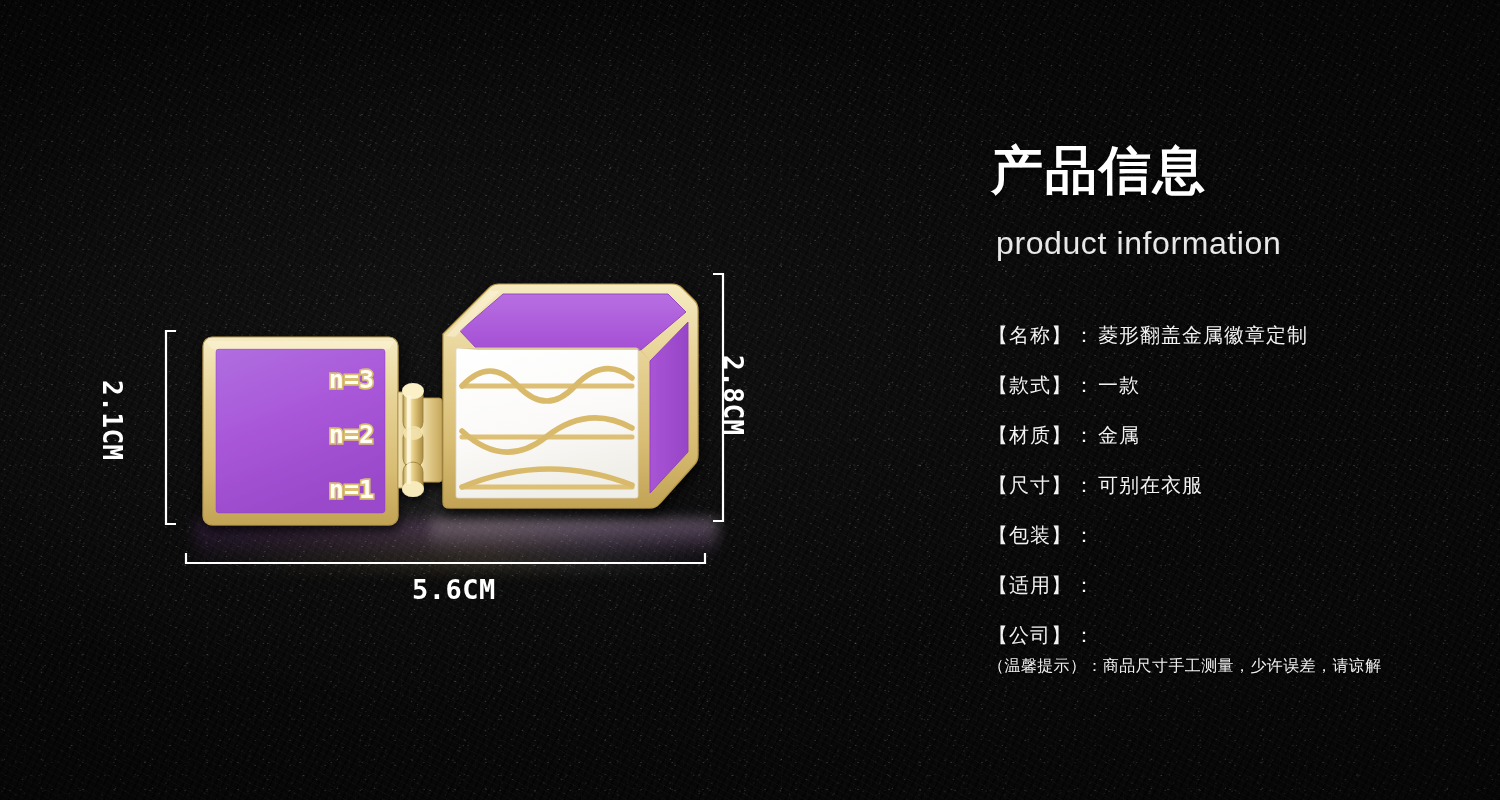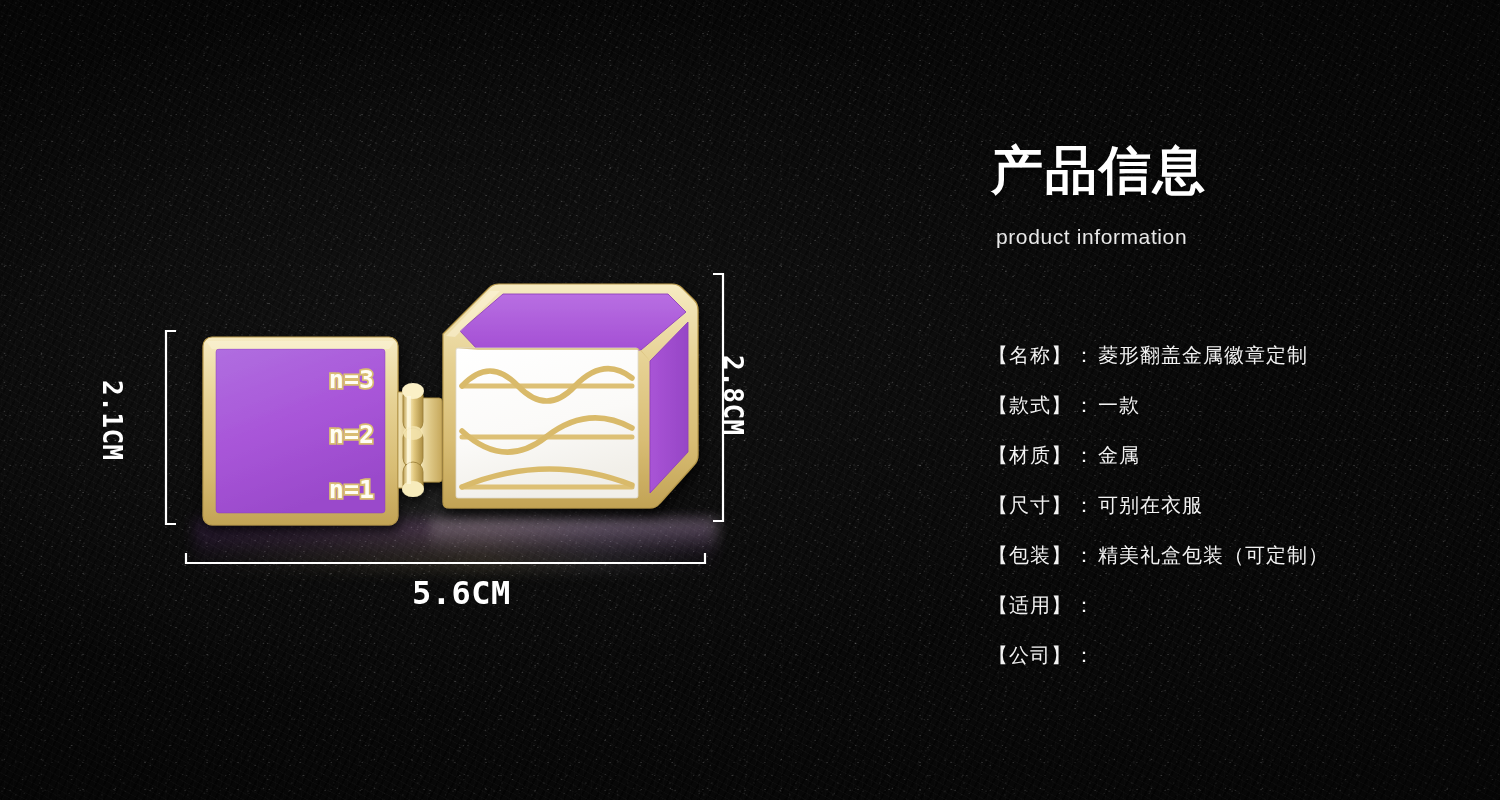--- a/index.html
+++ b/index.html
@@ -86,54 +86,54 @@
   .dim-label {
     position:absolute;
     color:#ffffff;
     font-family:"DejaVu Sans Mono", monospace;
     font-weight:bold;
     letter-spacing:.5px;
     white-space:nowrap;
   }
   #dim-left-label  { font-size:26px; left:127px; top:380px; transform:rotate(90deg); transform-origin:left top; }
   #dim-right-label { font-size:26px; left:748px; top:355px; transform:rotate(90deg); transform-origin:left top; }
-  #dim-bottom-label{ font-size:32px; left:412px; top:574px; }
+  #dim-bottom-label{ font-size:27px; left:412px; top:574px; }
 
   
   #info-panel { position:absolute; left:948px; top:0; width:600px; height:800px; }
 
   #page-title {
     position:absolute; left:43px; top:136px;
     font-family:"DejaVu Sans", sans-serif;
     font-weight:bold;
     font-size:52px;
     color:#ffffff;
     letter-spacing:2px;
     text-shadow:0 2px 5px rgba(0,0,0,.85);
   }
   #page-subtitle {
     position:absolute; left:48px; top:225px;
     font-family:"Liberation Sans", sans-serif;
     font-weight:normal;
-    font-size:21px;
+    font-size:32px;
     color:#e8e8e8;
     letter-spacing:.6px;
   }
 
   #spec-list { position:absolute; left:40px; top:322px; width:540px; }
   .spec-row {
     display:flex; align-items:baseline;
     height:50px;
     font-family:"DejaVu Serif", serif;
     font-size:20px;
     color:#f2f2f2;
     white-space:nowrap;
     text-shadow:0 1px 3px rgba(0,0,0,.9);
   }
-  .spec-key   { letter-spacing:1px;margin-top:20px; }
+  .spec-key   { letter-spacing:1px; }
   .spec-colon { margin:0 4px 0 2px; }
   .spec-val   { letter-spacing:1px;font-family:Liberation Mono, monospace; }
 
   #spec-note {
     position:absolute; left:40px; top:656px;
     font-family:"DejaVu Sans", sans-serif;
     font-size:16px;
     color:#f0f0f0;
     letter-spacing:.4px;
     white-space:nowrap;
@@ -291,27 +291,27 @@
           <span class="spec-val">金属</span>
         </div>
         <div class="spec-row">
           <span class="spec-key">【尺寸】</span>
           <span class="spec-colon">：</span>
           <span class="spec-val">可别在衣服</span>
         </div>
         <div class="spec-row">
           <span class="spec-key">【包装】</span>
           <span class="spec-colon">：</span>
-          <span class="spec-val">精美礼盒包装（可定制）</span>
         </div>
         <div class="spec-row">
           <span class="spec-key">【适用】</span>
           <span class="spec-colon">：</span>
         </div>
         <div class="spec-row">
           <span class="spec-key">【公司】</span>
           <span class="spec-colon">：</span>
         </div>
       </div>
 
+    <div id="spec-note">（温馨提示）：商品尺寸手工测量，少许误差，请谅解</div>
   </div>
 
 </div>
 
 </body></html>

